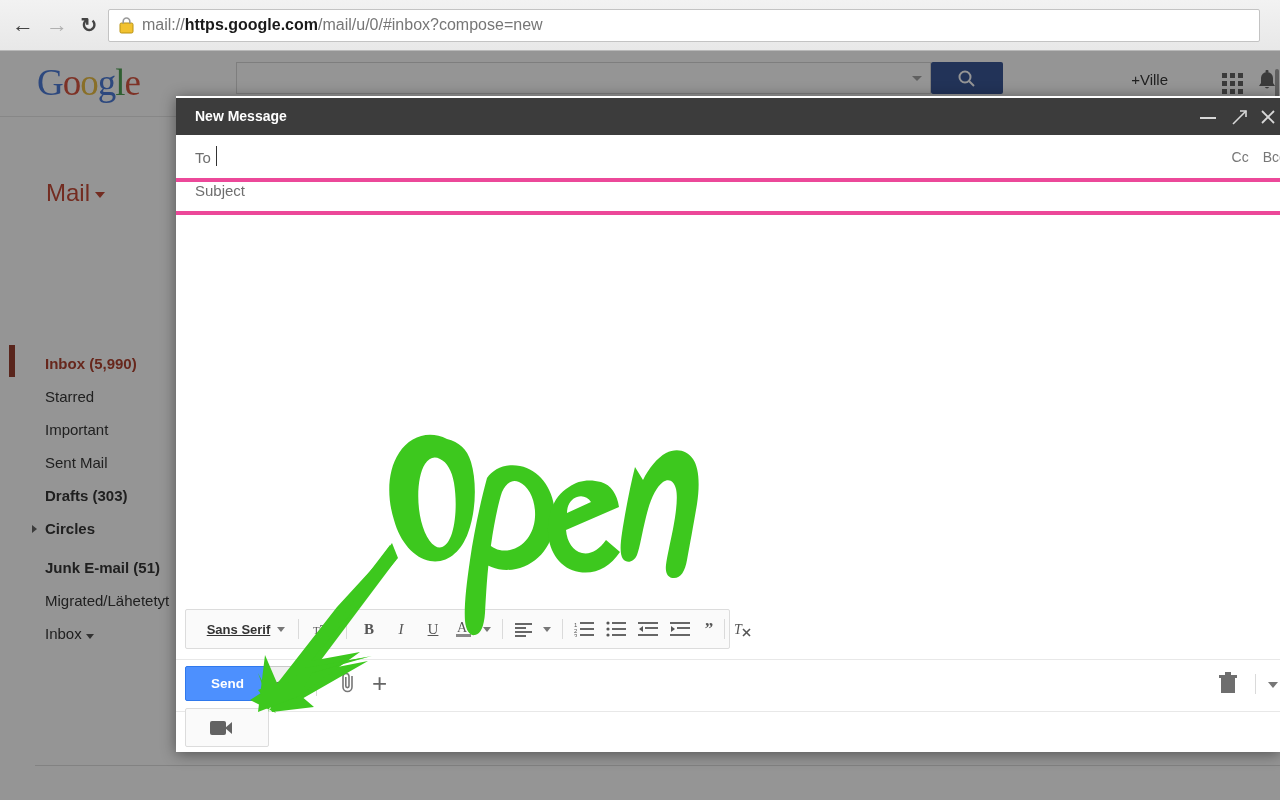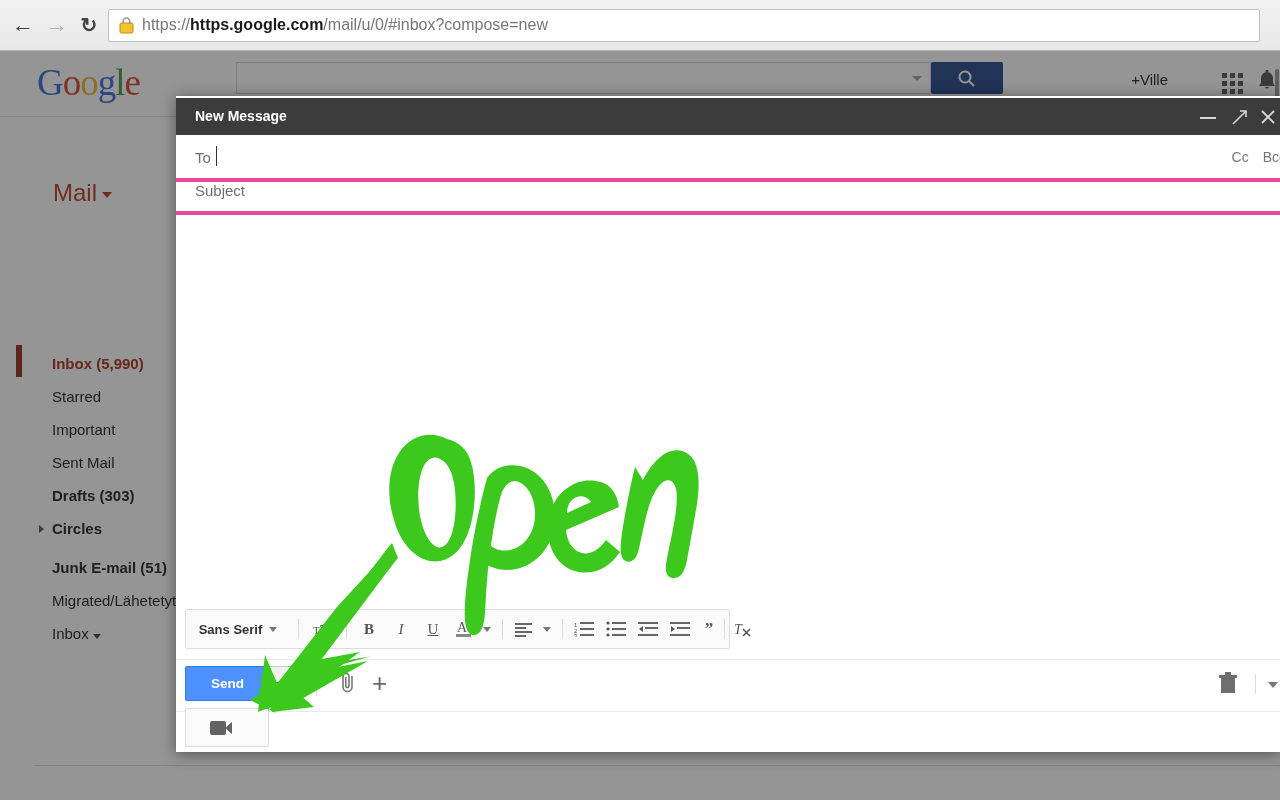--- a/index.html
+++ b/index.html
@@ -84,21 +84,21 @@
     cursor: pointer;
   }
   .apps-grid i {
     position: absolute; width: 5px; height: 5px; background: #555; display: block;
   }
   .bell {
     position: absolute; right: 2px; top: 18px; width: 22px; height: 26px; cursor: pointer;
   }
 
   
-  .sidebar { position: absolute; left: 16px; top: 66px; width: 210px; height: 683px; }
+  .sidebar { position: absolute; left: 9px; top: 66px; width: 210px; height: 683px; }
   .mail-dd {
     position: absolute; left: 37px; top: 62px;
     font-size: 24px; color: #bf3a24; cursor: pointer;
   }
   .mail-dd .cv {
     display: inline-block; margin-left: 5px; vertical-align: middle;
     width: 0; height: 0; border-left: 5px solid transparent;
     border-right: 5px solid transparent; border-top: 6px solid #bf3a24;
   }
   .compose-btn {
@@ -203,21 +203,21 @@
     box-sizing: border-box;
   }
   .fmt-item {
     position: absolute; top: 0; height: 38px; display: flex;
     align-items: center; justify-content: center; cursor: pointer; color: #555;
   }
   .fmt-sep {
     position: absolute; top: 9px; width: 1px; height: 20px; background: #dadada;
   }
   .fmt-font {
-    left: 4px; width: 96px; font-size: 13px; font-weight: 700; color: #333;
+    left: 12px; width: 96px; font-size: 13px; font-weight: 700; color: #333; text-decoration: underline;
   }
   .fmt-caret {
     display: inline-block; margin-left: 7px;
     width: 0; height: 0; border-left: 4px solid transparent;
     border-right: 4px solid transparent; border-top: 5px solid #777;
   }
 
   .send-row {
     position: absolute; left: 0; top: 563px; width: 1104px; height: 52px;
     border-top: 1px solid #e8e8e8; box-sizing: border-box;
@@ -285,21 +285,21 @@
   <div class="browser-bar">
     <div class="nav-btn nav-back">←</div>
     <div class="nav-btn nav-fwd">→</div>
     <div class="nav-btn nav-reload">↻</div>
 
     <div class="url-bar">
       <svg class="lock-icon" viewBox="0 0 15 17">
         <rect x="1" y="6" width="13" height="10" rx="1.5" fill="#f2c230" stroke="#b99212" stroke-width="1"></rect>
         <path d="M4.2 6.5 V4.3 a3.3 3.3 0 0 1 6.6 0 V6.5" fill="none" stroke="#9a9a9a" stroke-width="1.6"></path>
       </svg>
-      <div class="url-text"><span class="u-dim">https://</span><b>https.google.com</b><span class="u-dim">/mail/u/0/#inbox?compose=new</span></div>
+      <div class="url-text"><span class="u-dim">mail://</span><b>https.google.com</b><span class="u-dim">/mail/u/0/#inbox?compose=new</span></div>
     </div>
   </div>
 
   <div class="gpage">
 
     <div class="gheader">
       <div class="glogo"><span class="c-blue">G</span><span class="c-red">o</span><span class="c-yellow">o</span><span class="c-blue">g</span><span class="c-green">l</span><span class="c-red">e</span></div>
 
       <div class="searchbox">
         <div class="search-caret"></div>

